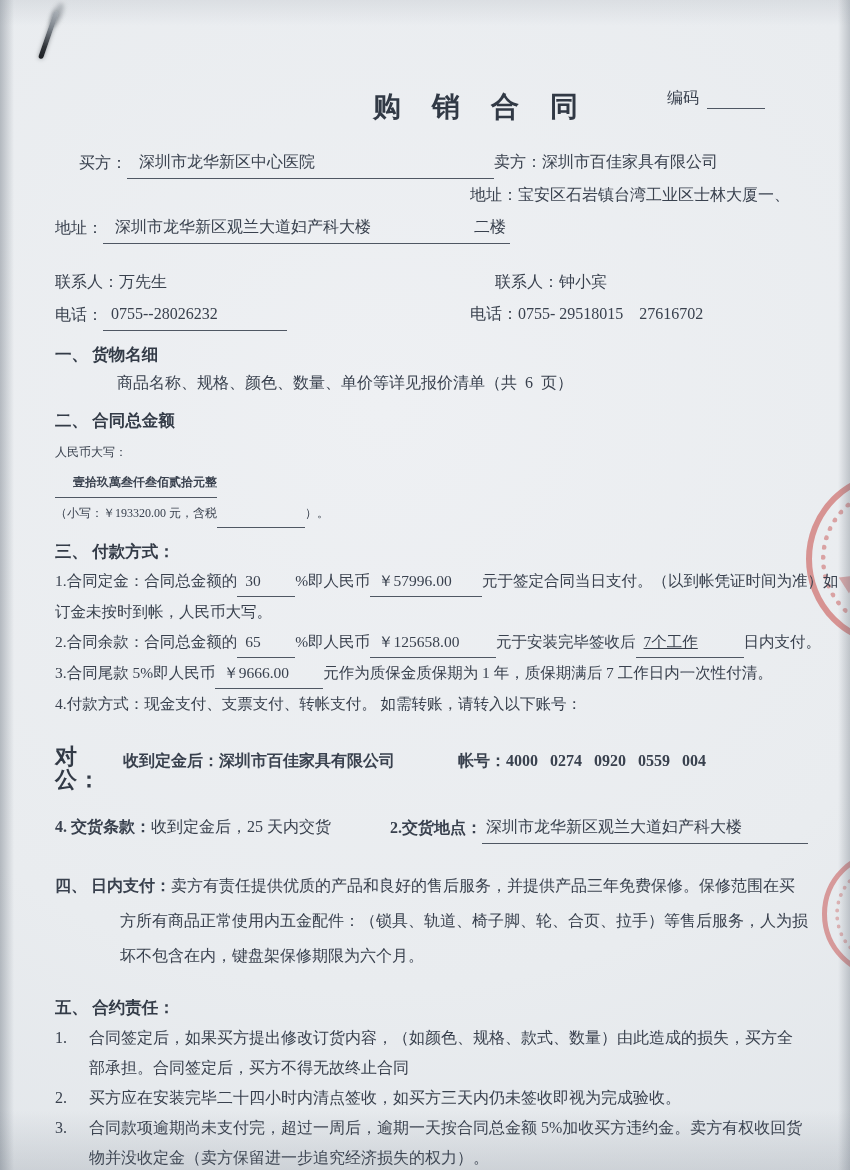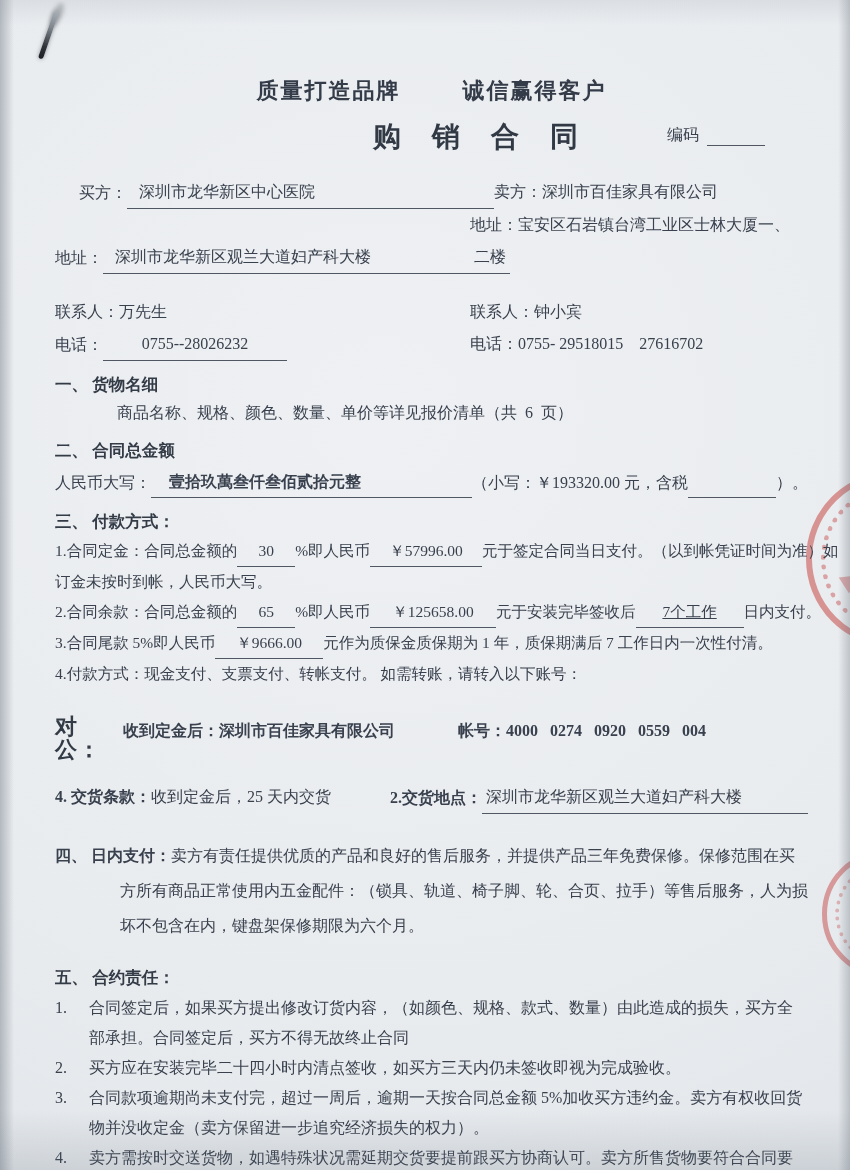--- a/index.html
+++ b/index.html
@@ -46,37 +46,37 @@
 
   
   .doc{position:absolute;left:0;top:0;width:850px;padding:76px 42px 0 55px;box-sizing:border-box;}
   .pre{white-space:pre;}
   .b{font-weight:bold;}
   .slogan-row{display:flex;justify-content:center;gap:62px;font-size:22px;font-weight:bold;
     letter-spacing:2px;color:#343c49;}
   .title-row{position:relative;margin-top:12px;height:44px;}
   .main-title{position:absolute;left:318px;top:0;font-size:28px;font-weight:bold;
     letter-spacing:12px;color:#313945;}
-  .code-wrap{position:absolute;left:612px;top:7px;font-size:16px;}
+  .code-wrap{position:absolute;left:612px;top:0;font-size:16px;}
   .code-blank{display:inline-block;width:58px;border-bottom:1.5px solid #4f5763;height:18px;
     vertical-align:bottom;margin-left:8px;}
 
   .row2{display:flex;line-height:32px;font-size:16px;}
   .lcol{width:415px;display:flex;align-items:flex-end;}
   .rcol{flex:1;}
   .uline-fill{flex:1;border-bottom:1.5px solid #4f5763;padding:0 4px 0 12px;}
-  .u{display:inline-block;border-bottom:1.5px solid #4f5763;text-align:center;padding:0 8px;}
+  .u{display:inline-block;border-bottom:1.5px solid #4f5763;text-align:left;padding:0 8px;}
   .u-sm{padding:0 4px;}
-  .mt22{margin-top:22px;}
+  .mt22{margin-top:22px;gap:25px;}
 
   .sec-head{font-size:16.5px;font-weight:bold;color:#333b47;line-height:28px;margin-top:10px;}
   .p3{font-size:15.5px;line-height:30px;margin:0;white-space:nowrap;}
   .body-line{font-size:16px;line-height:28px;padding-left:62px;}
 
-  .rmb-row{display:flex;align-items:flex-end;font-size:16px;line-height:30px;margin-top:2px;}
+  .rmb-row{display:flex;align-items:flex-start;font-size:12px;line-height:30px;margin-top:2px;flex-direction:column;}
   .rmb-words{flex:1;border-bottom:1.5px solid #4f5763;padding-left:18px;}
   .rmb-small{white-space:nowrap;}
   .rmb-blank{display:inline-block;width:88px;border-bottom:1.5px solid #4f5763;height:18px;
     vertical-align:bottom;}
 
   .bank-block{display:flex;margin-top:26px;font-size:16px;}
   .bank-tag{font-size:22px;font-weight:bold;letter-spacing:1px;color:#333b47;width:68px;line-height:23px;}
   .bank-right{flex:1;}
   .bank-line1{display:flex;line-height:32px;}
   .bank-name{width:335px;}
@@ -102,24 +102,20 @@
   <div class="pen-mark-smudge"></div>
   <div class="pen-mark"></div>
 
   <div class="stamp stamp1">
     <div class="star-tip"></div>
   </div>
   <div class="stamp stamp2"></div>
 
   <div class="doc">
 
-    <div class="slogan-row">
-      <span>质量打造品牌</span>
-      <span>诚信赢得客户</span>
-    </div>
 
     <div class="title-row">
       <span class="main-title">购 销 合 同</span>
       <span class="code-wrap">
         <span>编码</span><span class="code-blank"></span>
       </span>
     </div>
 
     <div class="row2" style="margin-top:14px;margin-left:24px;">
       <div class="lcol">

